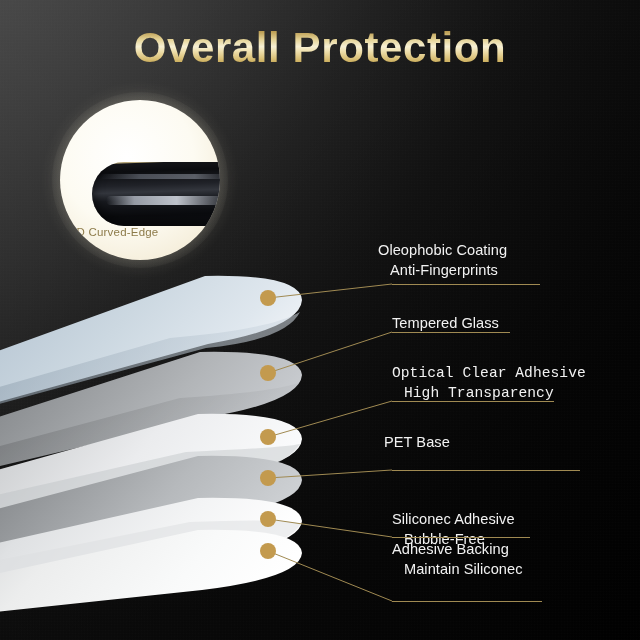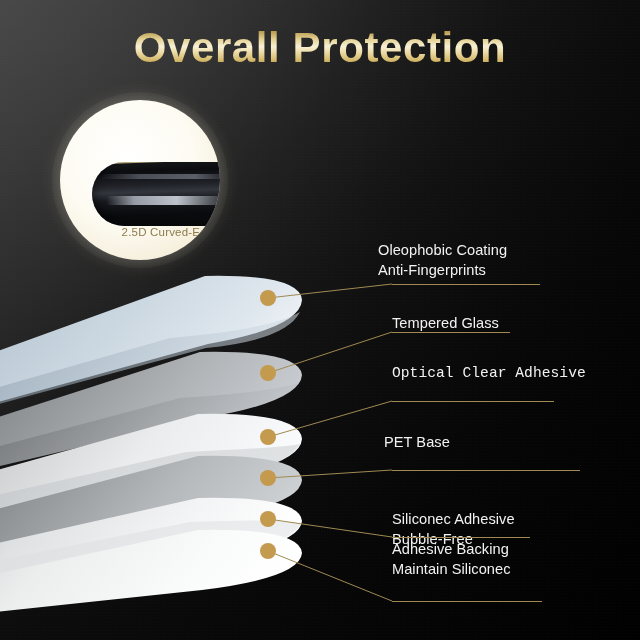--- a/index.html
+++ b/index.html
@@ -119,42 +119,42 @@
     height: 5px;
     border-radius: 4px;
     background: linear-gradient(90deg, rgba(255,255,255,0) 0%, rgba(120,126,138,0.55) 30%, rgba(160,166,178,0.5) 72%, rgba(255,255,255,0) 100%);
     filter: blur(0.7px);
   }
   .mag-caption {
     position: absolute;
     left: 0;
     bottom: 22px;
     width: 160px;
-    text-align: right;
+    text-align: left;
     font-size: 11.5px;
     color: #8d7b4a;
     letter-spacing: .2px;
   }
 
   
   .layers {
     position: absolute;
     inset: 0;
   }
 
   
   .callout {
     position: absolute;
     color: #f2f2f2;
     font-size: 14.6px;
     line-height: 19.5px;
     white-space: nowrap;
     letter-spacing: .05px;
   }
-  .callout .ln2 { display: block; }
+  .callout .ln2 { display: block; margin-left: 12px; }
   .rule {
     position: absolute;
     height: 1px;
     background: #a08a52;
   }
 </style>
 </head>
 <body>
 
 <div id="stage">
@@ -266,21 +266,21 @@
     <div class="phone-hl2"></div>
     <div class="phone-hl"></div>
     <div class="mag-caption">2.5D Curved-Edge</div>
   </div>
 
   <div id="callouts">
       <div class="callout" style="left: 378px; top: 241px;"><span>Oleophobic Coating</span><span class="ln2">Anti-Fingerprints</span></div>
       <div class="rule" style="left: 392px; top: 284px; width: 148px; background: rgb(160, 138, 82);"></div>
       <div class="callout" style="left: 392px; top: 314px;"><span>Tempered Glass</span></div>
       <div class="rule" style="left: 392px; top: 332px; width: 118px; background: rgb(160, 138, 82);"></div>
-      <div class="callout" style="left: 392px; top: 364px; font-family: Liberation Mono, monospace;"><span>Optical Clear Adhesive</span></div>
+      <div class="callout" style="left: 392px; top: 364px; font-family: Liberation Mono, monospace;"><span>Optical Clear Adhesive</span><span class="ln2">High Transparency</span></div>
       <div class="rule" style="left: 392px; top: 401px; width: 162px; background: rgb(160, 138, 82);"></div>
       <div class="callout" style="left: 384px; top: 433px;"><span>PET Base</span></div>
       <div class="rule" style="left: 392px; top: 470px; width: 188px; background: rgb(160, 138, 82);"></div>
       <div class="callout" style="left: 392px; top: 510px;"><span>Siliconec Adhesive</span><span class="ln2">Bubble-Free</span></div>
       <div class="rule" style="left: 392px; top: 537px; width: 138px; background: rgb(160, 138, 82);"></div>
       <div class="callout" style="left: 392px; top: 540px;"><span>Adhesive Backing</span><span class="ln2">Maintain Siliconec</span></div>
       <div class="rule" style="left: 392px; top: 601px; width: 150px; background: rgb(160, 138, 82);"></div>
     </div>
 
 </div>

